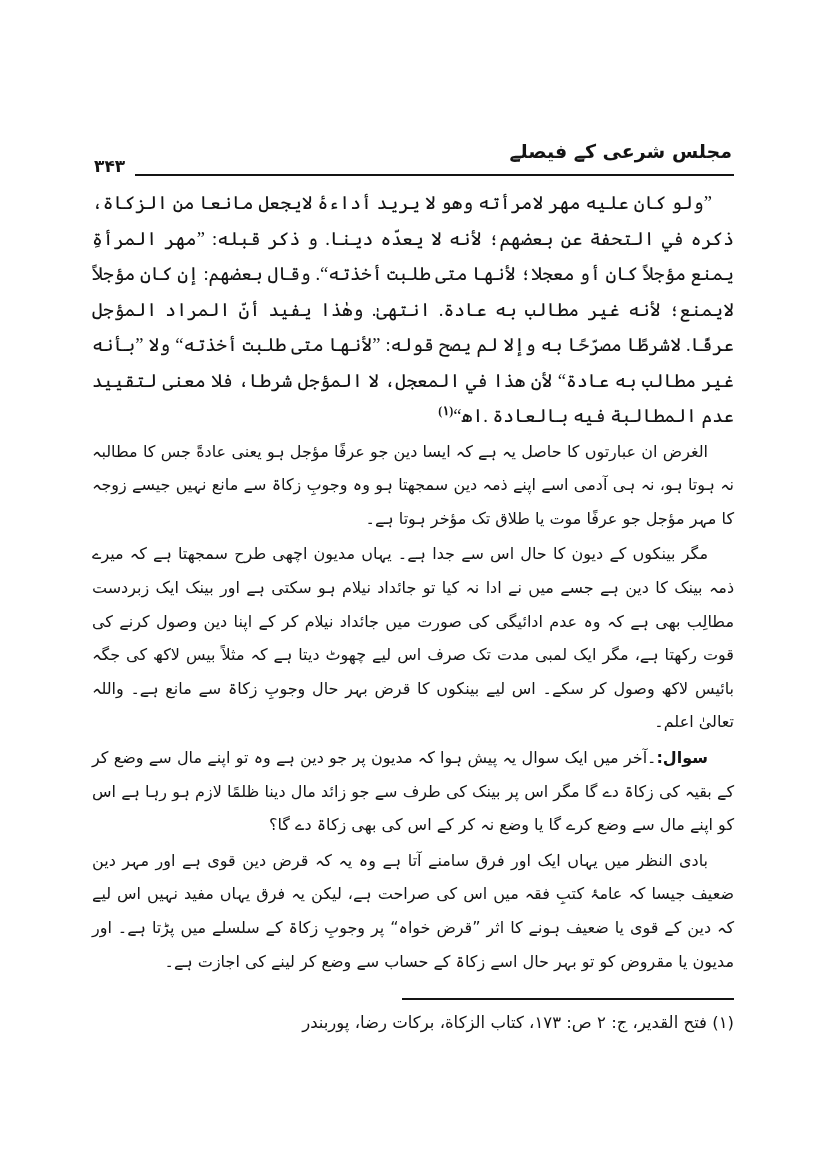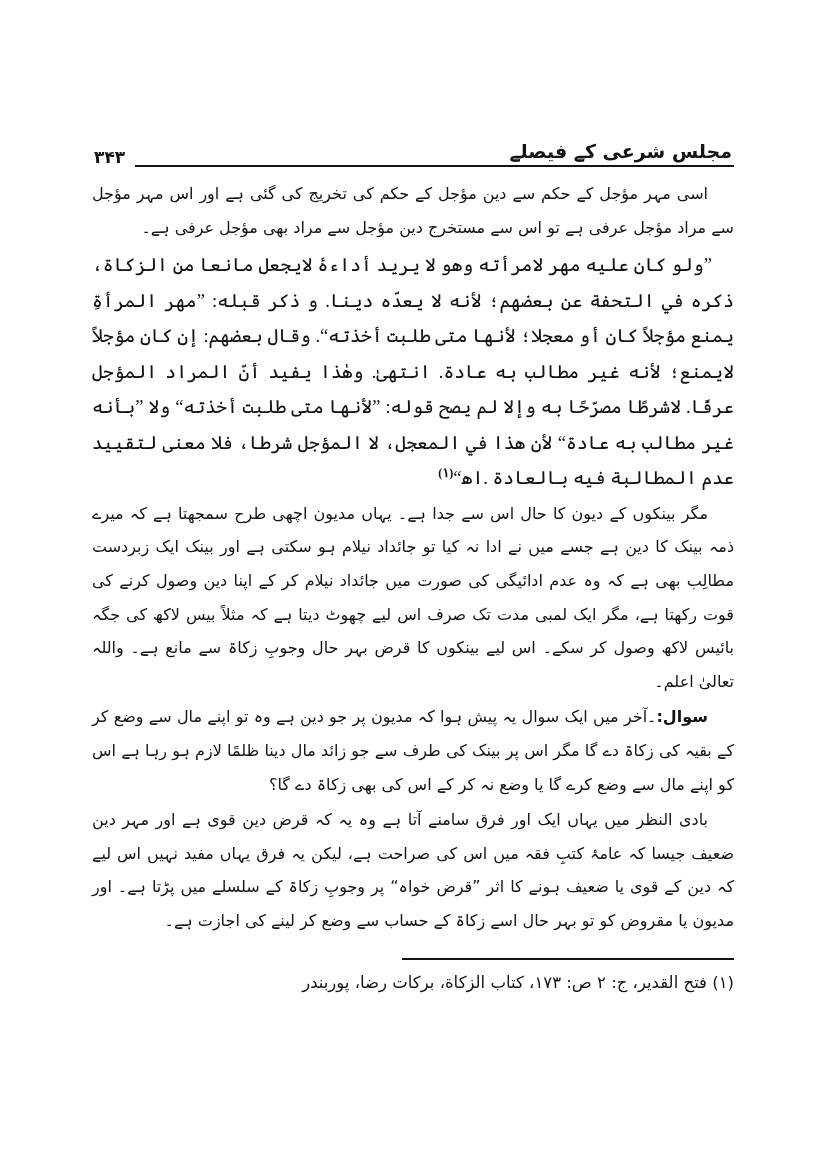--- a/index.html
+++ b/index.html
@@ -23,21 +23,21 @@
   
   .page-header {
     display: flex;
     align-items: flex-end;
     margin-bottom: 10px;
   }
   .header-title {
     font-size: 19px;
     font-weight: 700;
     white-space: nowrap;
-    padding: 0 2px 3px 10px;
+    padding: 0 2px 12px 10px;
     border-bottom: 2px solid #141414;
   }
   .header-rule {
     flex: 1;
     height: 0;
     border-bottom: 2px solid #141414;
     margin-bottom: 0;
   }
   .page-number {
     font-size: 17px;
@@ -96,25 +96,25 @@
 <div class="page">
 
   <header class="page-header">
     <div class="header-title">مجلس شرعی کے فیصلے</div>
     <div class="header-rule"></div>
     <div class="page-number">۳۴۳</div>
   </header>
 
   <main class="body-text">
 
-    <p class="urdu">اسی مہر مؤجل کے حکم سے دین مؤجل کے حکم کی تخریج کی گئی ہے اور اس مہر مؤجل سے مراد مؤجل عرفی ہے تو اس سے مستخرج دین مؤجل سے مراد بھی مؤجل عرفی ہے۔</p>
 
 
     <p class="arabic"><span>”ولو كان عليه مهر لامرأته وهو لا يريد أداءهٔ لايجعل مانعا من الزكاة، ذكره في التحفة عن بعضهم؛ لأنه لا يعدّه دينا. و ذكر قبله: ”مهر المرأةِ يمنع مؤجلاً كان أو معجلا؛ لأنها متى طلبت أخذته“. وقال بعضهم: إن كان مؤجلاً لايمنع؛ لأنه غير مطالب به عادة. انتهىٰ. وهٰذا يفيد أنّ المراد المؤجل عرفًا. لاشرطًا مصرّحًا به وإلا لم يصح قوله: ”لأنها متى طلبت أخذته“ ولا ”بأنه غير مطالب به عادة“ لأن هذا في المعجل، لا المؤجل شرطا، فلا معنى لتقييد عدم المطالبة فيه بالعادة .اھ“</span><span class="fn-marker">(١)</span></p>
 
+    <p class="urdu">الغرض ان عبارتوں کا حاصل یہ ہے کہ ایسا دین جو عرفًا مؤجل ہو یعنی عادةً جس کا مطالبہ نہ ہوتا ہو، نہ ہی آدمی اسے اپنے ذمہ دین سمجھتا ہو وہ وجوبِ زکاۃ سے مانع نہیں جیسے زوجہ کا مہر مؤجل جو عرفًا موت یا طلاق تک مؤخر ہوتا ہے۔</p>
 
     <p class="urdu">مگر بینکوں کے دیون کا حال اس سے جدا ہے۔ یہاں مدیون اچھی طرح سمجھتا ہے کہ میرے ذمہ بینک کا دین ہے جسے میں نے ادا نہ کیا تو جائداد نیلام ہو سکتی ہے اور بینک ایک زبردست مطالِب بھی ہے کہ وہ عدم ادائیگی کی صورت میں جائداد نیلام کر کے اپنا دین وصول کرنے کی قوت رکھتا ہے، مگر ایک لمبی مدت تک صرف اس لیے چھوٹ دیتا ہے کہ مثلاً بیس لاکھ کی جگہ بائیس لاکھ وصول کر سکے۔ اس لیے بینکوں کا قرض بہر حال وجوبِ زکاۃ سے مانع ہے۔ واللہ تعالیٰ اعلم۔</p>
 
     <p class="urdu"><span class="question-label">سوال:</span><span>۔آخر میں ایک سوال یہ پیش ہوا کہ مدیون پر جو دین ہے وہ تو اپنے مال سے وضع کر کے بقیہ کی زکاۃ دے گا مگر اس پر بینک کی طرف سے جو زائد مال دینا ظلمًا لازم ہو رہا ہے اس کو اپنے مال سے وضع کرے گا یا وضع نہ کر کے اس کی بھی زکاۃ دے گا؟</span></p>
 
     <p class="urdu">بادی النظر میں یہاں ایک اور فرق سامنے آتا ہے وہ یہ کہ قرض دین قوی ہے اور مہر دین ضعیف جیسا کہ عامۂ کتبِ فقہ میں اس کی صراحت ہے، لیکن یہ فرق یہاں مفید نہیں اس لیے کہ دین کے قوی یا ضعیف ہونے کا اثر ”قرض خواہ“ پر وجوبِ زکاۃ کے سلسلے میں پڑتا ہے۔ اور مدیون یا مقروض کو تو بہر حال اسے زکاۃ کے حساب سے وضع کر لینے کی اجازت ہے۔</p>
 
   </main>
 
   <footer class="footnote-area">

